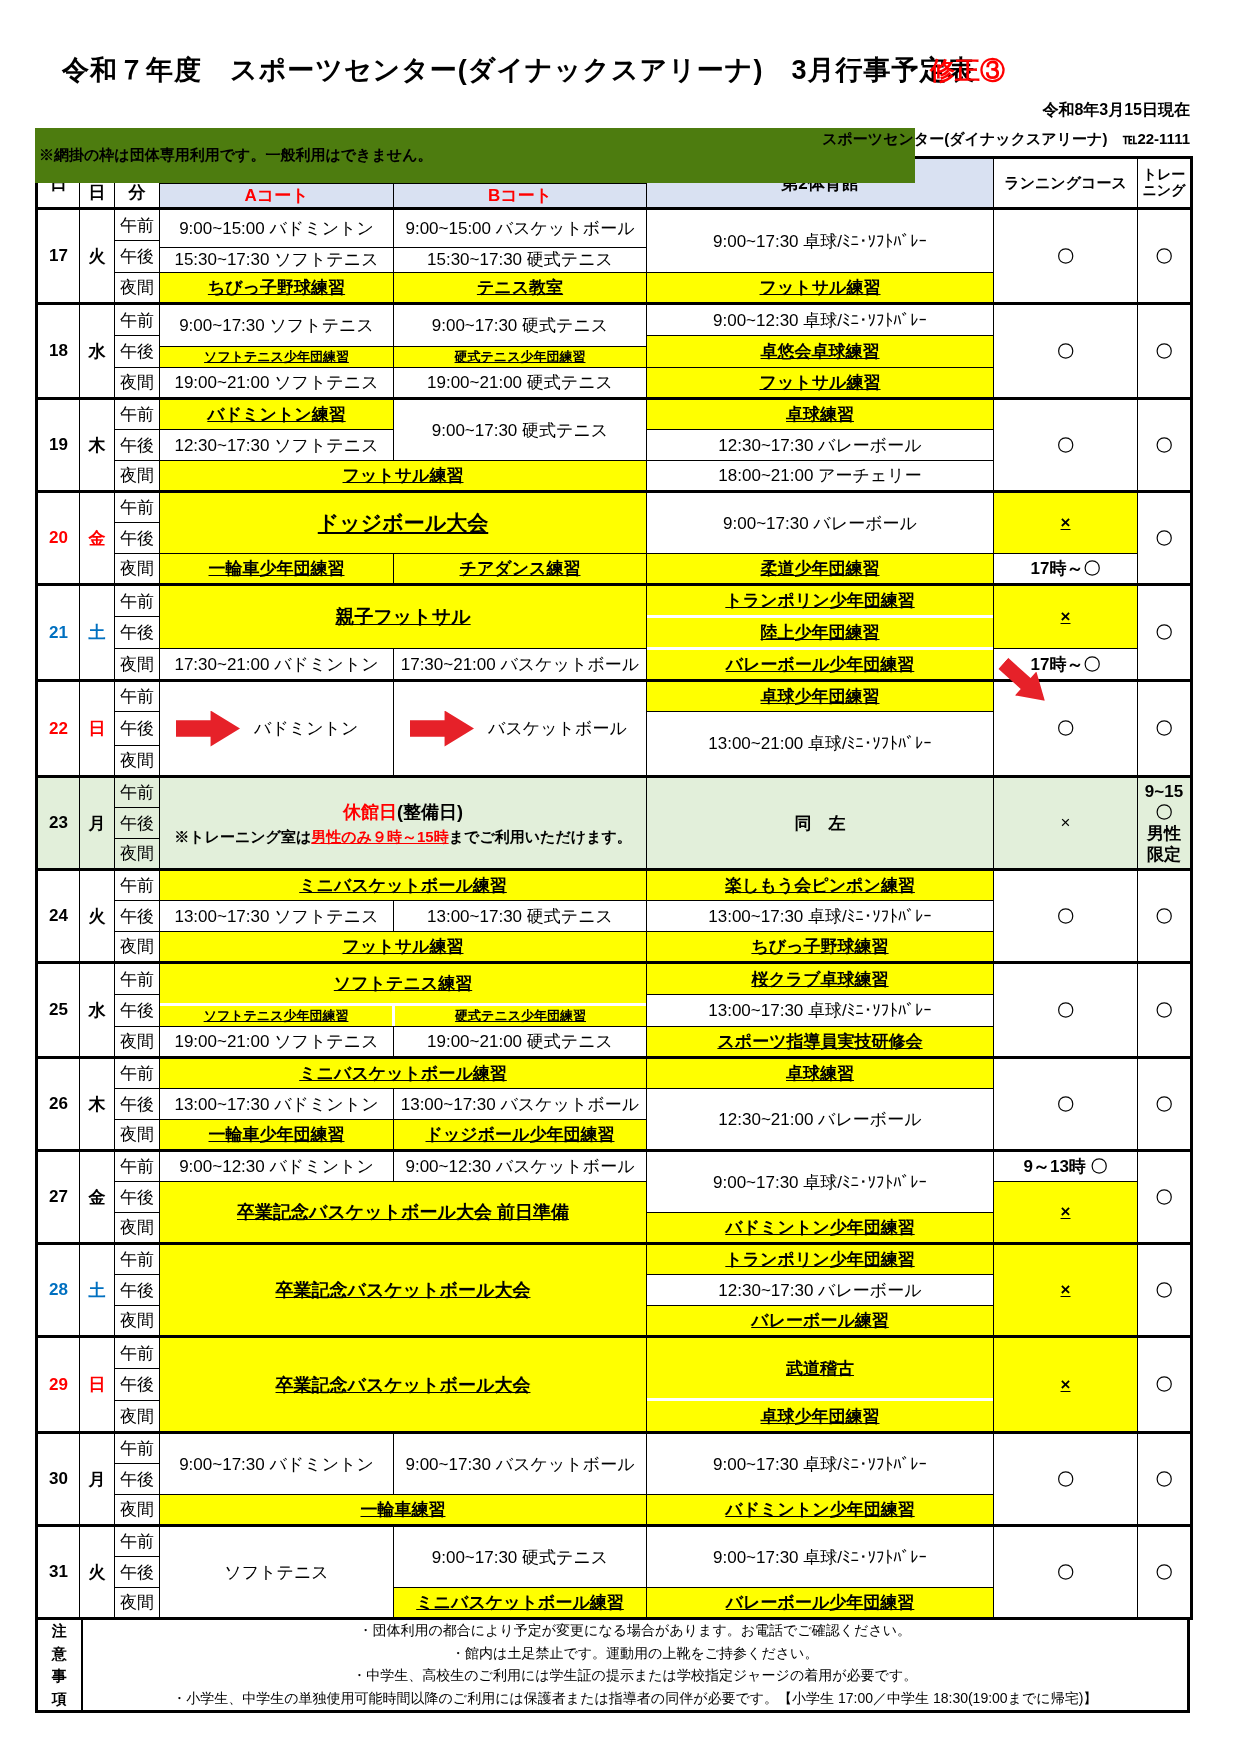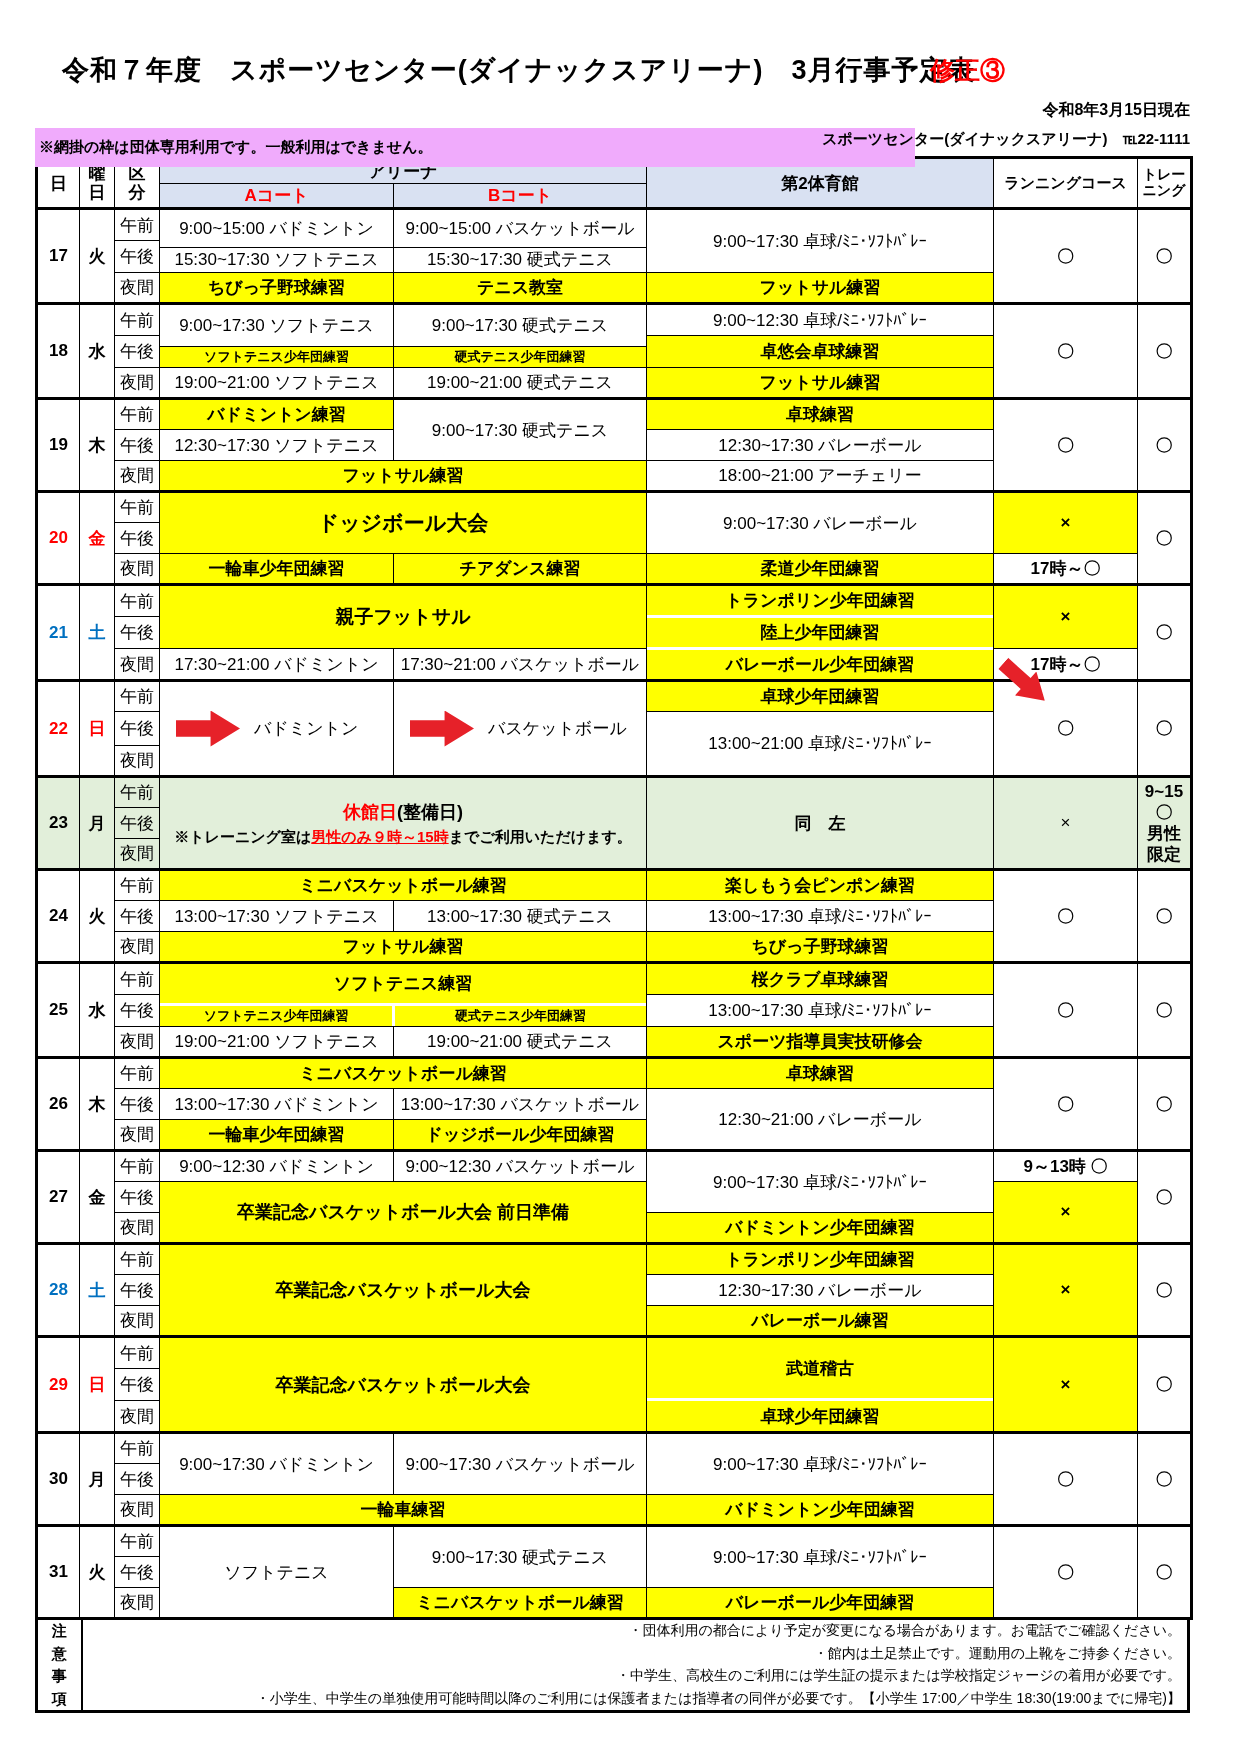--- a/index.html
+++ b/index.html
@@ -6,21 +6,21 @@
   body { width:1240px; height:1754px; background:#fff; font-family:"Liberation Sans",sans-serif; color:#000; overflow:hidden; }
   .sheet { position:relative; width:1240px; height:1754px; padding-top:52px; }
   
   .title-row { position:relative; height:48px; }
   .page-title { position:absolute; left:62px; top:0; font-size:27px; font-weight:bold; letter-spacing:1px; }
   .revision { position:absolute; left:930px; top:2px; font-size:25px; font-weight:bold; color:#FF0000; }
   .sub-row { position:relative; height:26px; }
   .hours { position:absolute; left:38px; top:2px; font-size:15px; font-weight:bold; }
   .asof { position:absolute; right:50px; top:0; font-size:16px; font-weight:bold; }
   .band-row { position:relative; height:30px; }
-  .shaded-note { position:absolute; left:35px; top:2px; width:880px; background:#f0abfc; font-size:15px; font-weight:bold; padding:10px 4px; }
+  .shaded-note { position:absolute; left:35px; top:2px; width:880px; background:#4d7c0f; font-size:15px; font-weight:bold; padding:18px 4px; }
   .contact { position:absolute; right:50px; top:4px; font-size:15px; font-weight:bold; }
   
   table.sched { border-collapse:collapse; table-layout:fixed; margin-left:35px; width:1155px; border:3px solid #000; }
   table.sched td { border:1px solid #000; text-align:center; vertical-align:middle; padding:0; font-size:17px; overflow:visible; }
   thead { border-bottom:3px solid #000; }
   tbody.blk { border-top:3px solid #000; }
   tr.r { height:31px; }
   tr.hr1 { height:26px; } tr.hr2 { height:25px; }
   .lav { background:#D9E1F2; }
   .hb { font-weight:bold; font-size:16px; }
@@ -29,21 +29,21 @@
   .cW { border-left:2px solid #000; }
   .cK { border-left:2px solid #000; }
   .cA { border-left:3px solid #000;margin-left:40px; }
   .cB { border-left:2px solid #000; }
   .cG { border-left:3px solid #000; }
   .cR { border-left:3px solid #000; }
   .cT { border-left:2px solid #000; }
   .kub { font-size:15px; }
   .dnum { font-size:20px; font-weight:bold; }
   .dwd { font-size:18px; font-weight:bold; }
-  .y { background:#FFFF00; font-weight:bold; }
+  .y { background:#FFFF00; font-weight:bold;text-decoration:underline; }
   .sm { font-size:13px; }
   .ok { font-size:21px; font-weight:bold; }
   .ng { font-size:24px; font-weight:bold; }
   .grn { background:#E2EFDA; }
   .stack { display:flex; flex-direction:column; width:100%; }
   .stack > div { display:flex; align-items:center; justify-content:center; }
   .h2 { height:62px; } .h3 { height:93px; }
   .gap { background:#fff; row-gap:3px; }
   .divb { border-bottom:1px solid #000; }
   .splitrow { display:flex; flex-direction:row !important; column-gap:3px; align-items:stretch !important; }
@@ -56,21 +56,21 @@
   .closed-line2 { font-size:15px; font-weight:bold; margin-top:4px; }
   .u { text-decoration:underline; }
   .trn23 { white-space:pre-line; font-size:12px; font-weight:bold; line-height:1.25; }
   .runsm { font-size:15px; font-weight:bold; }
   .runev { font-size:18px; font-weight:bold; }
   .douza { font-size:18px; font-weight:bold; }
   
   table.notes { border-collapse:collapse; table-layout:fixed; margin-left:35px; margin-top:-3px; width:1155px; border:3px solid #000; }
   table.notes td { vertical-align:middle; }
   .notes-label { width:45px; border-right:2px solid #000; text-align:center; font-size:15px; font-weight:bold; white-space:pre-line; line-height:1.5; }
-  .note-line { text-align:right; font-size:14px; padding:2px 6px; height:21px; }
+  .note-line { text-align:center; font-size:14px; padding:2px 6px; height:21px; }
 </style>
 </head>
 <body>
 
 <div class="sheet">
 
   <div class="title-row">
     <span class="page-title">令和７年度　スポーツセンター(ダイナックスアリーナ)　3月行事予定表</span>
     <span class="revision">修正③</span>
   </div>

